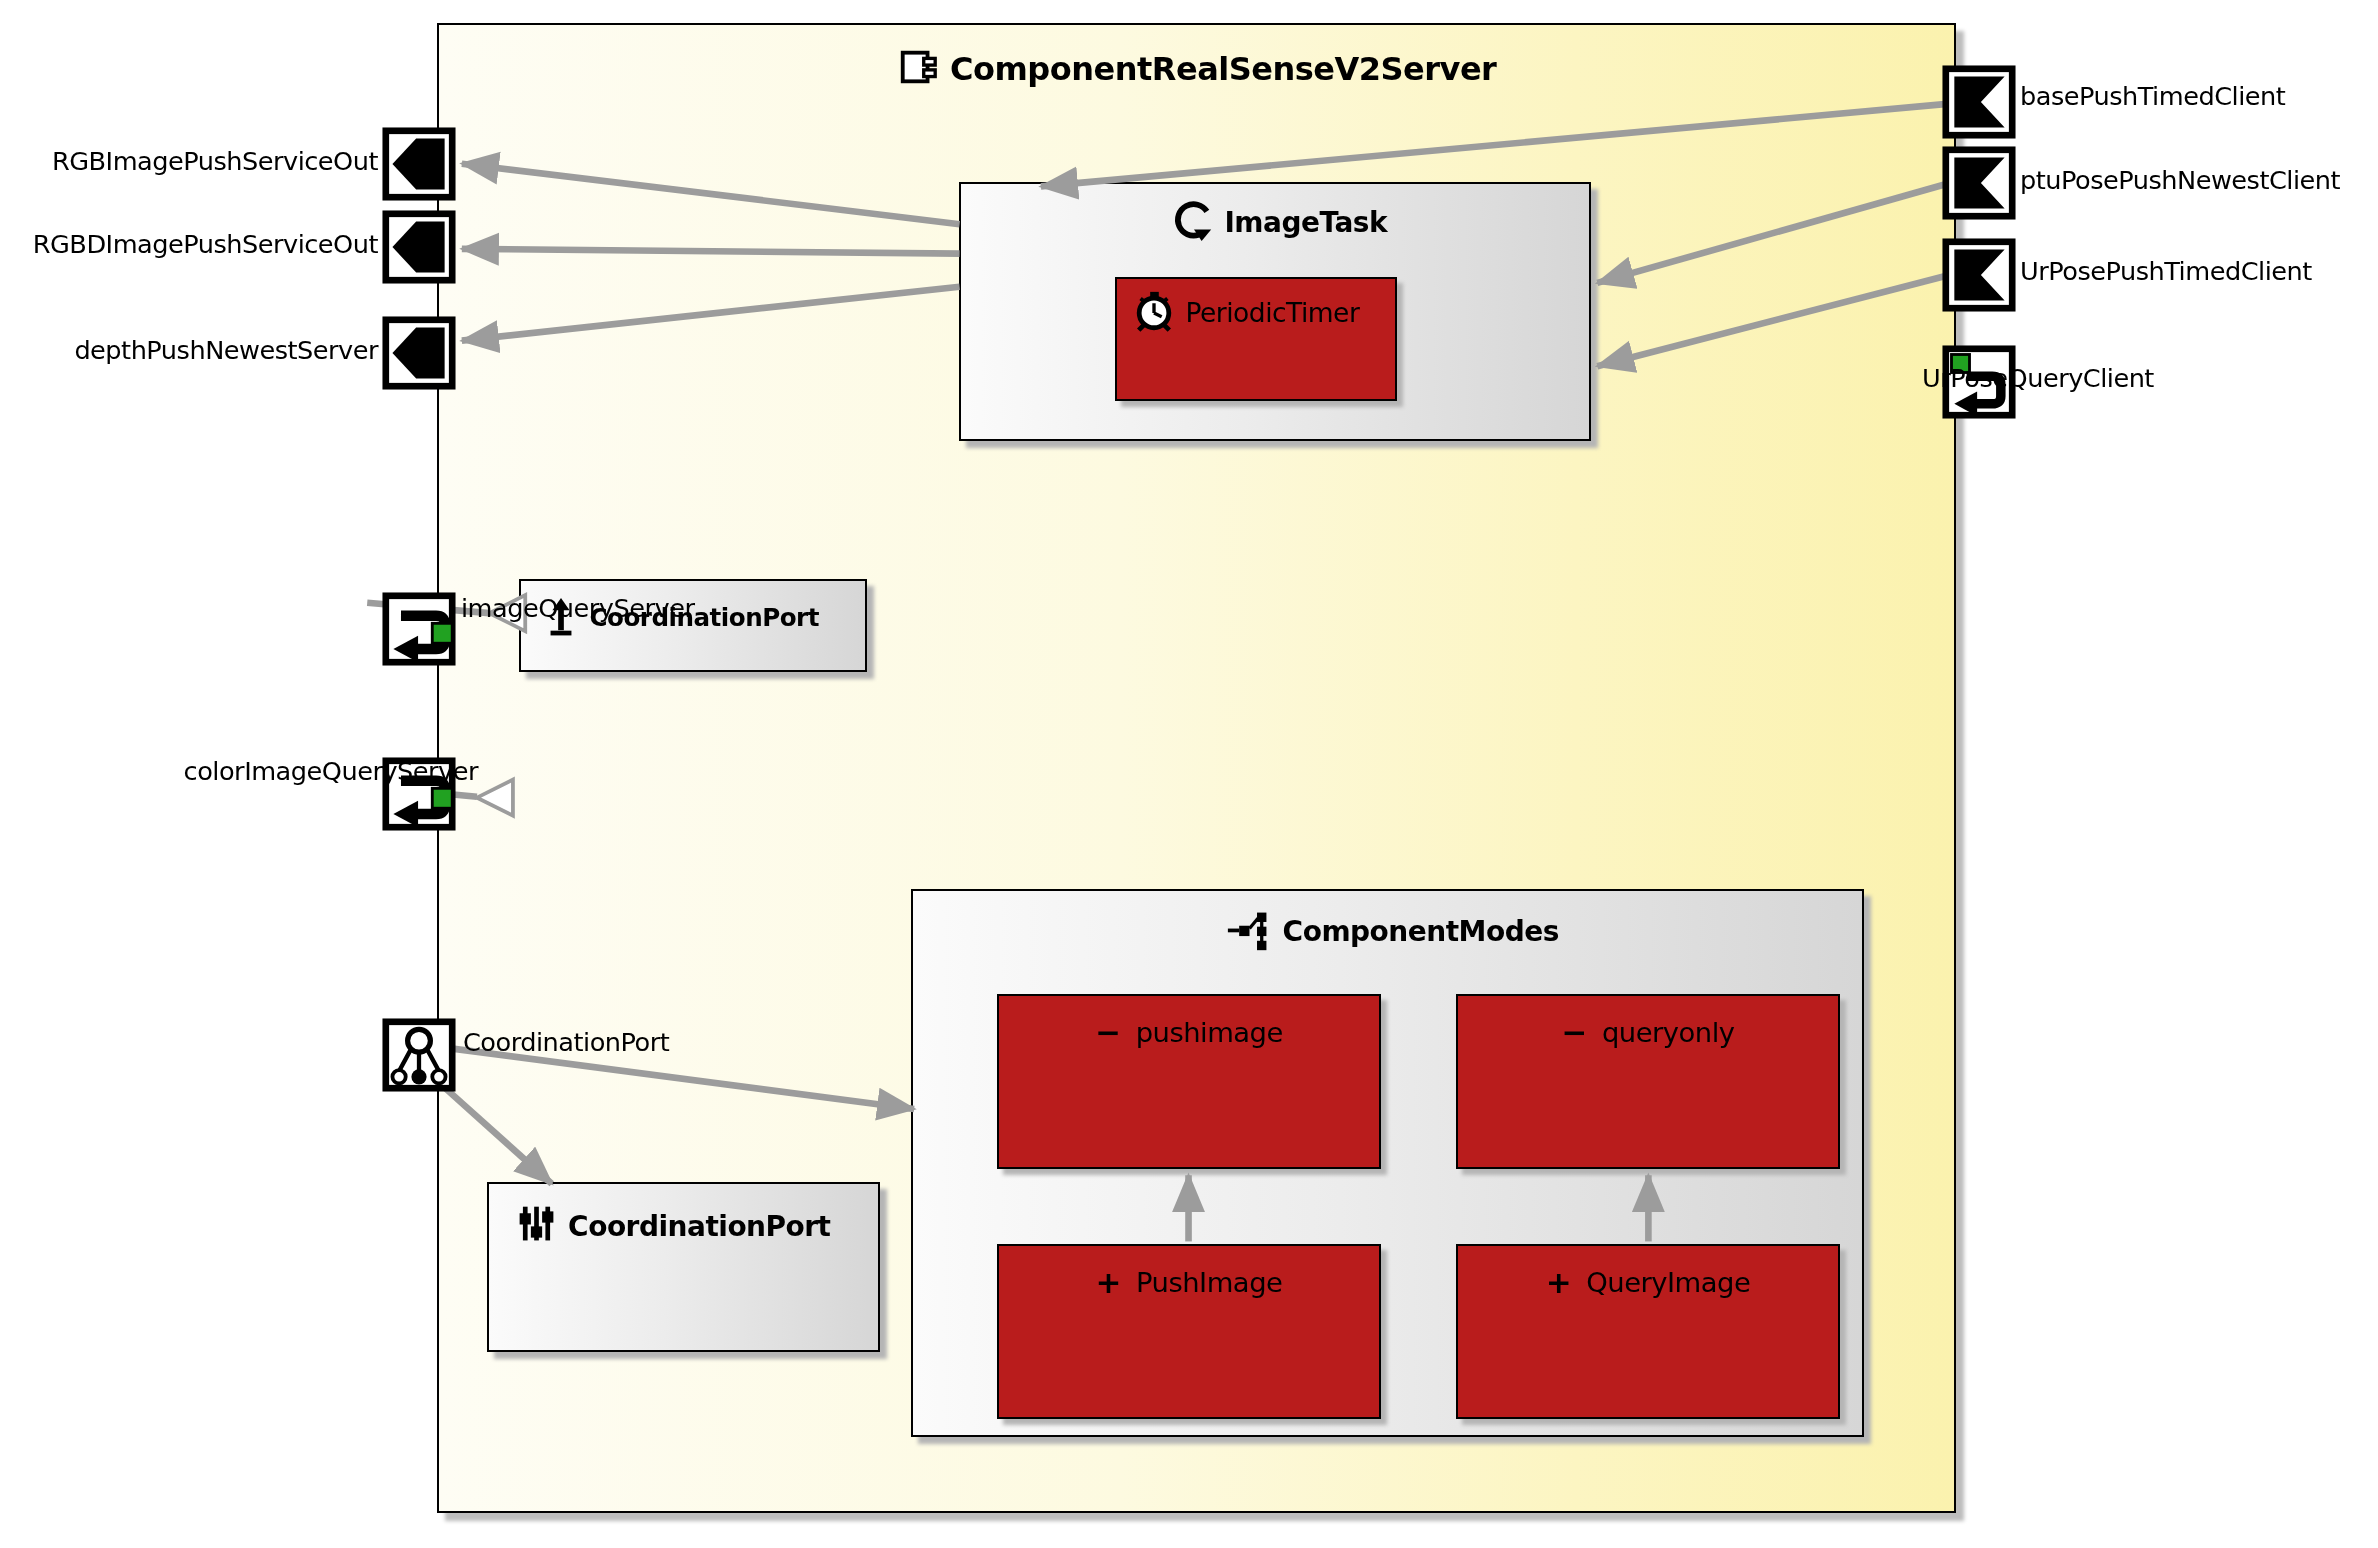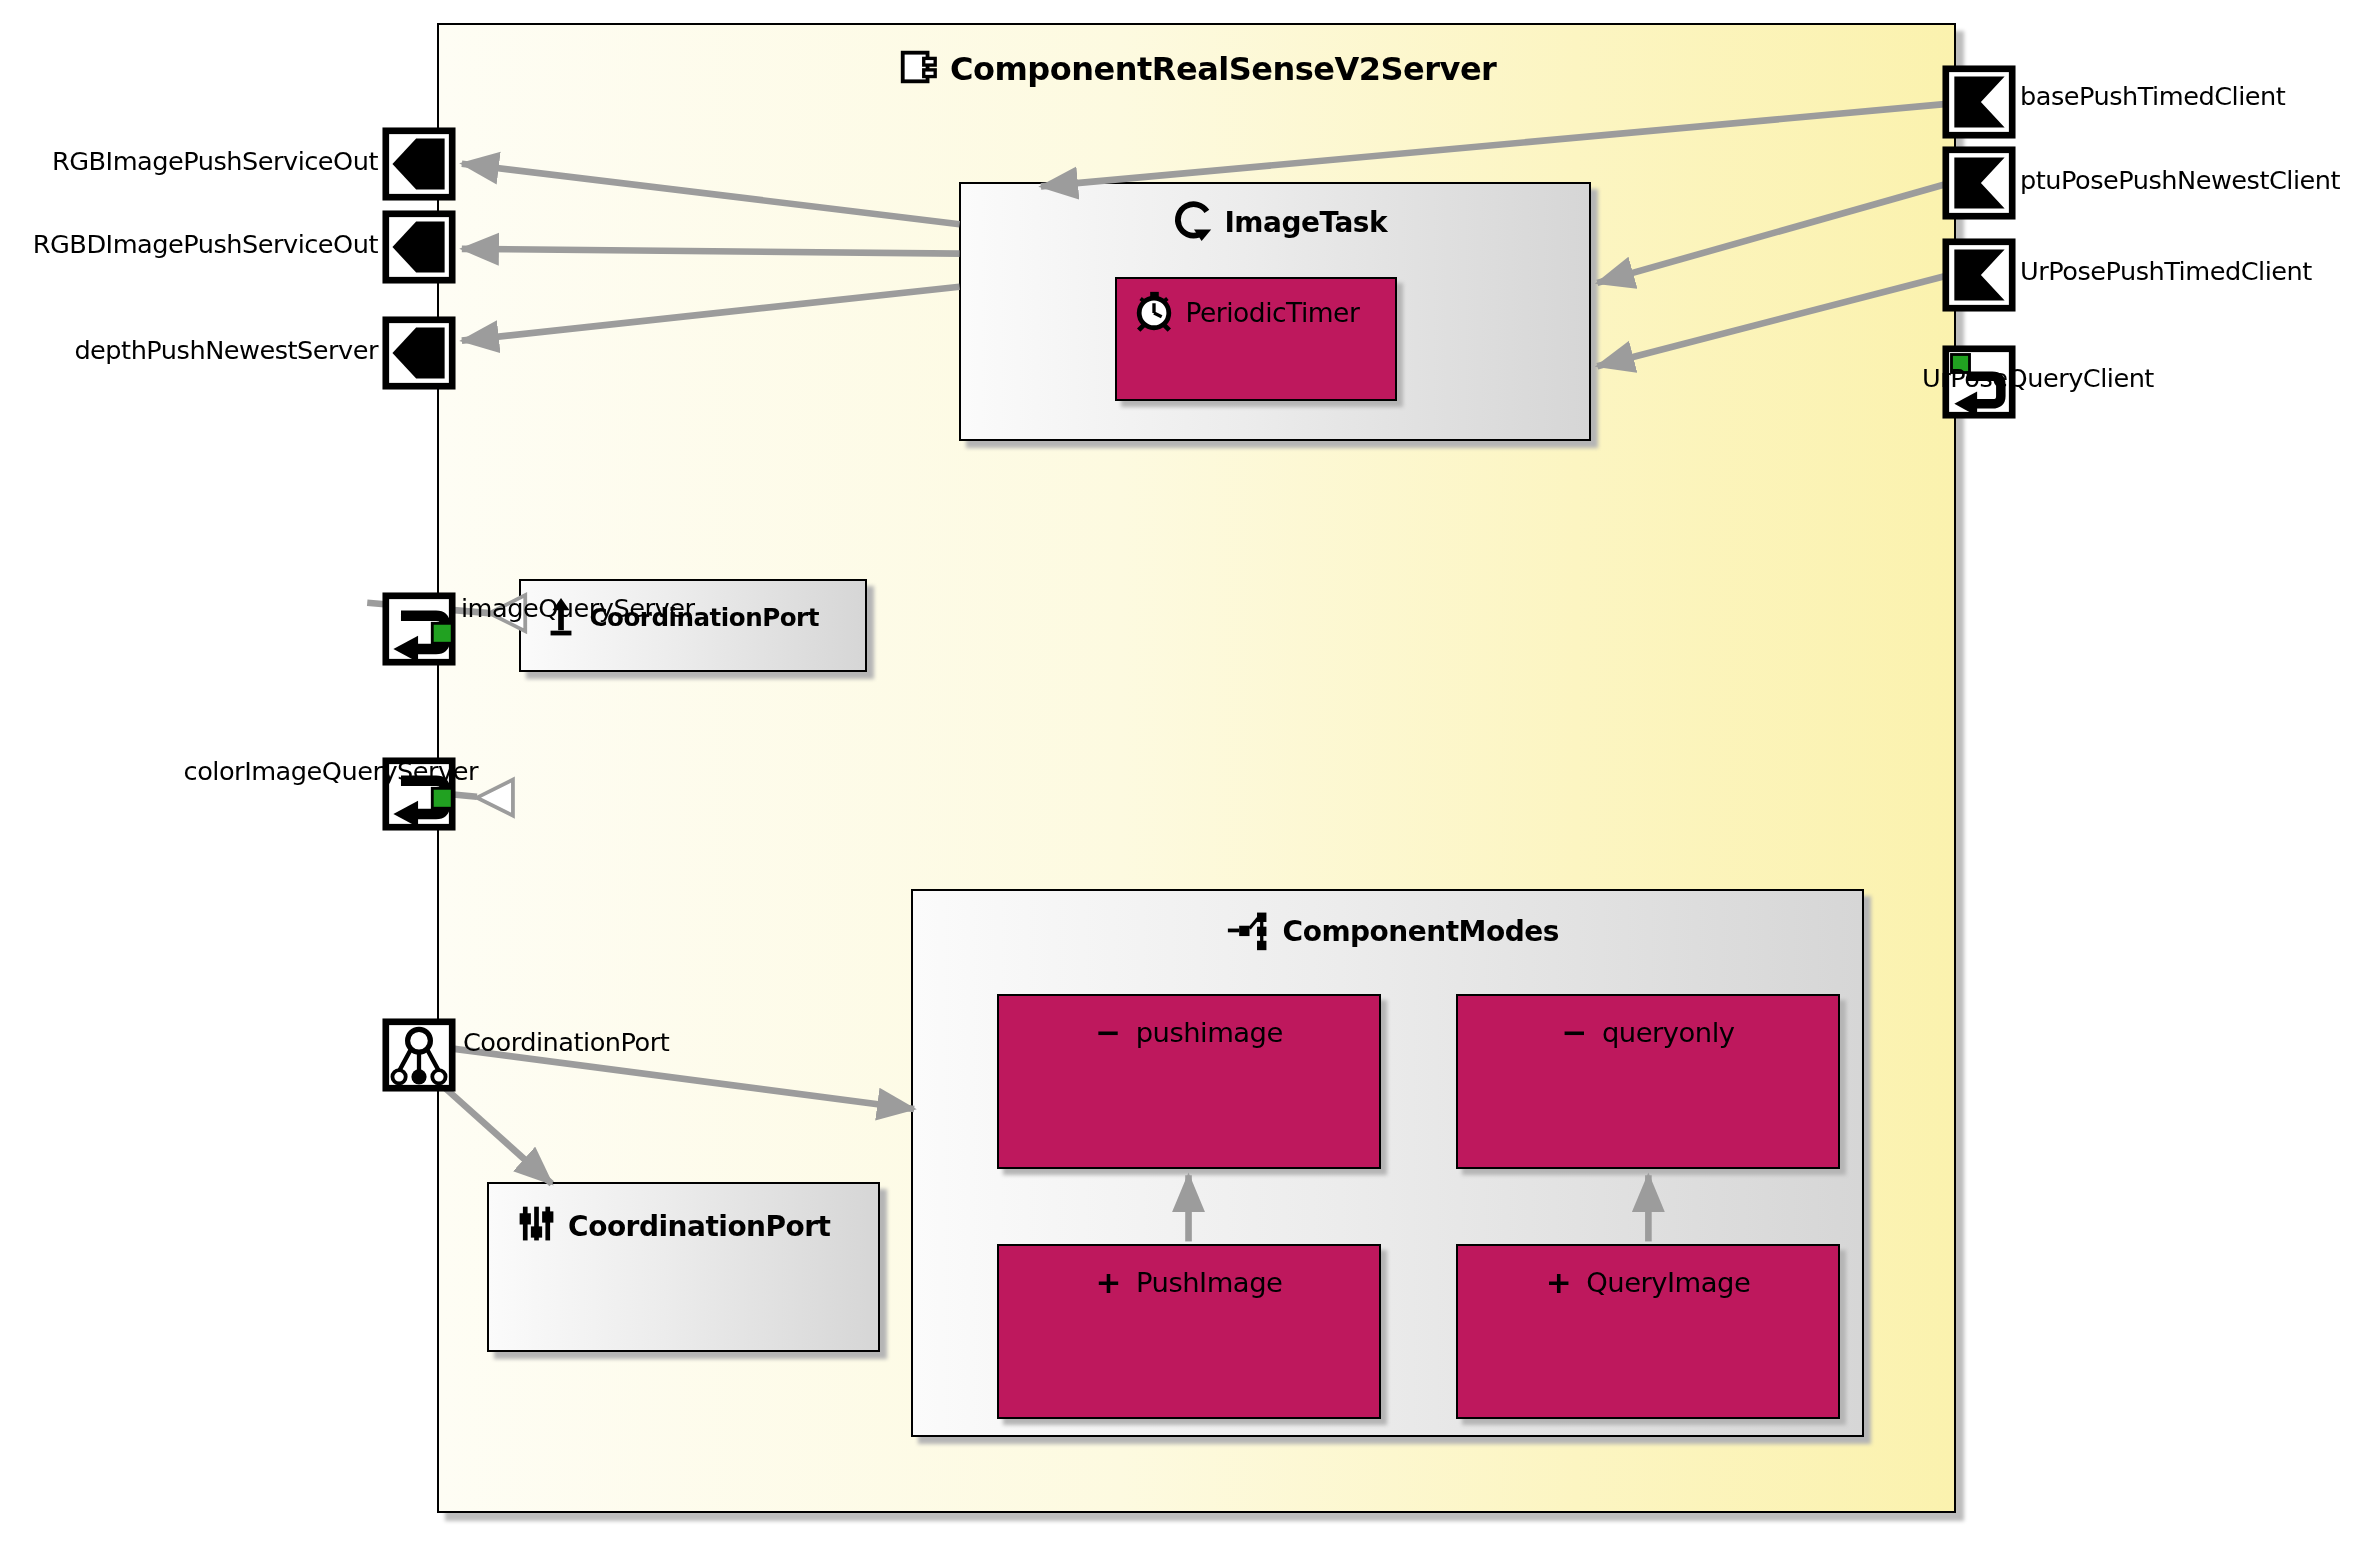--- a/index.html
+++ b/index.html
@@ -15,21 +15,21 @@
     box-shadow:7.6px 7.6px 3.8px #bdbdbd;z-index:0;
   }
   .main-title-row{display:flex;justify-content:center;align-items:center;gap:11.4px;padding-top:21px;}
   .main-title{font-weight:bold;font-size:32px;}
   .gbox{
     position:absolute;border:2.8px solid #000;
     background:linear-gradient(90deg,#fbfbfb 0%,#ececec 45%,#d6d6d6 100%);
     box-shadow:6.6px 6.6px 3.8px #b5b5b5;z-index:1;box-sizing:border-box;
   }
   .wbox{
-    position:absolute;border:2.8px solid #000;background:#be185d;
+    position:absolute;border:2.8px solid #000;background:#b91c1c;
     box-shadow:5.7px 5.7px 3.8px #b5b5b5;z-index:1;box-sizing:border-box;
   }
   .title-row{display:flex;align-items:center;gap:9.5px;padding-left:10px;}
   .b{font-weight:bold;}
   .center{justify-content:center;}
   .port-label{position:absolute;font-size:25.6px;white-space:nowrap;z-index:3;}
   .r{text-align:right;}
   .port-icon{position:absolute;width:74px;height:74px;z-index:3;}
   .mode-row{display:flex;align-items:center;justify-content:center;gap:15px;font-size:27.4px;padding-top:21px;}
   .mode-sym{font-weight:bold;font-size:31px;line-height:1;}

